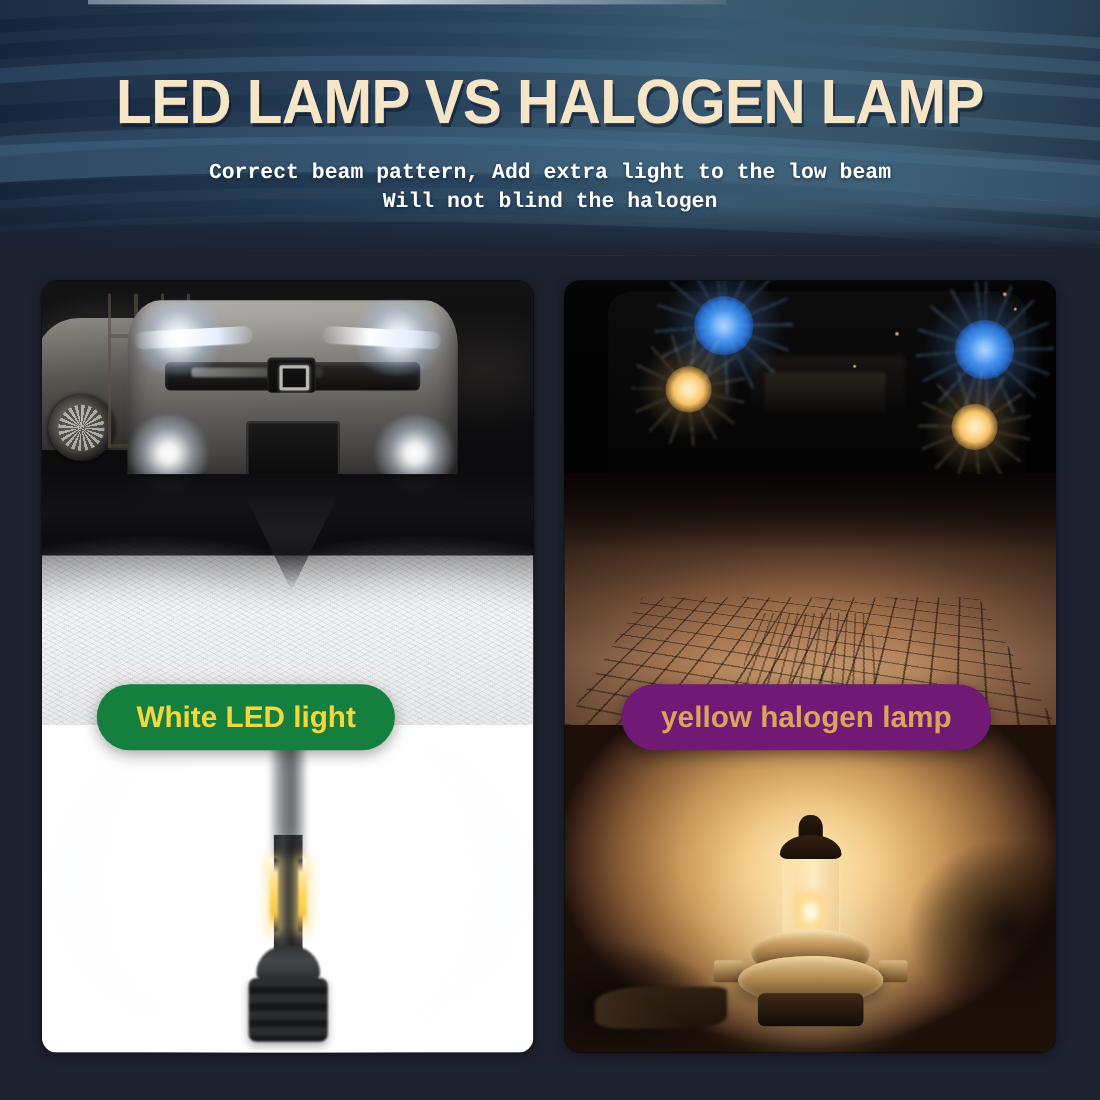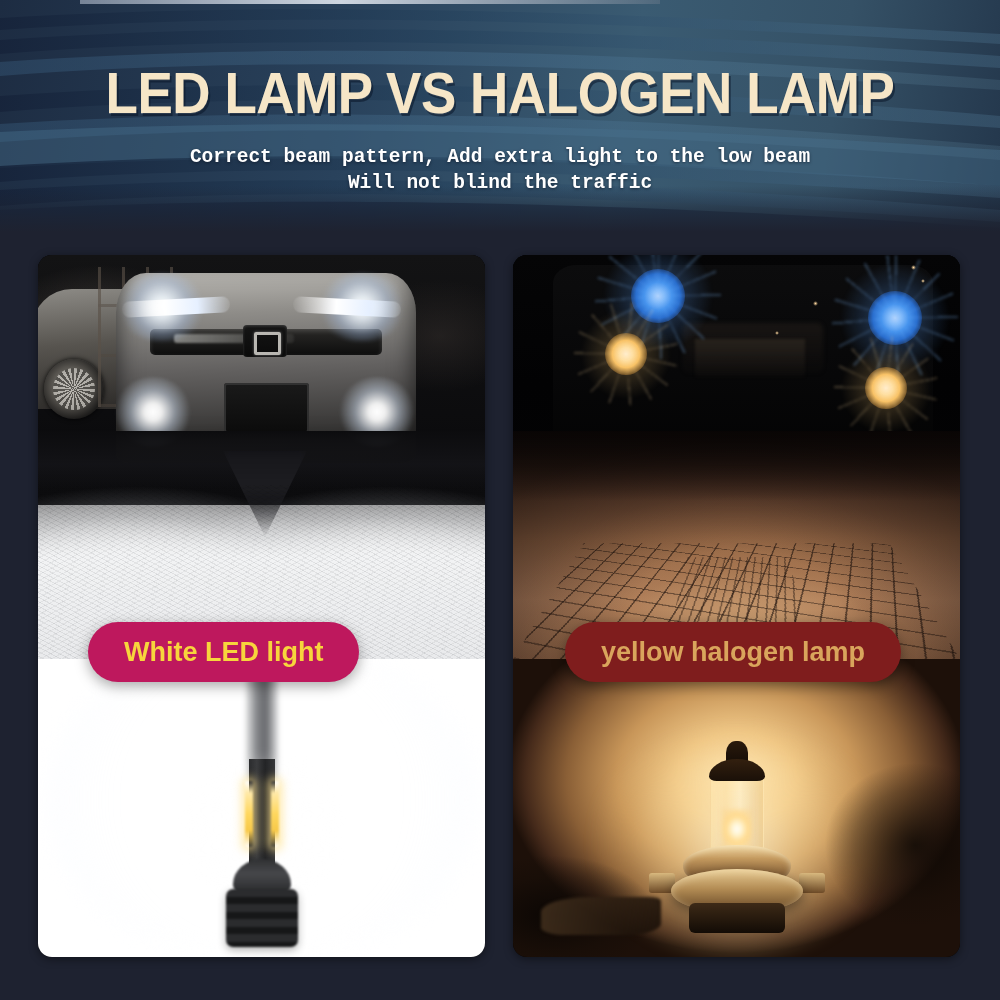--- a/index.html
+++ b/index.html
@@ -422,27 +422,27 @@
     border-radius:30px;
     display:flex; align-items:center; justify-content:center;
     padding:0 36px;
     white-space:nowrap;
     font-size:27px;
     font-weight:600;
     z-index:5;
   }
   .badge-led {
     left:50px; top:367px;
-    background:#be185d;
+    background:#15803d;
     color:#f7d53c;
     box-shadow:0 4px 14px rgba(0,0,0,.35);
   }
   .badge-hal {
     left:52px; top:367px;
-    background:#7f1d1d;
+    background:#701a75;
     color:#d9a55c;
     box-shadow:0 4px 14px rgba(0,0,0,.45);
   }
 </style>
 </head>
 <body>
 
 <div class="header">
 
   <div class="waves">
@@ -470,21 +470,21 @@
       <path d="M0,210 C250,196 580,198 1000,228 L1000,232 L0,232 Z" fill="#16223a" opacity="0.55"></path>
     </svg>
   </div>
 
   <div class="topsliver"></div>
 
   <div class="title">LED LAMP VS HALOGEN LAMP</div>
 
   <div class="subtitle">
     <span>Correct beam pattern, Add extra light to the low beam</span>
-    <span>Will not blind the traffic</span>
+    <span>Will not blind the halogen</span>
   </div>
 
   <div class="hdr-fade"></div>
 </div>
 
 <div class="panels">
 
   <div class="panel panel-left">
 
     <div class="photo photo-top">

